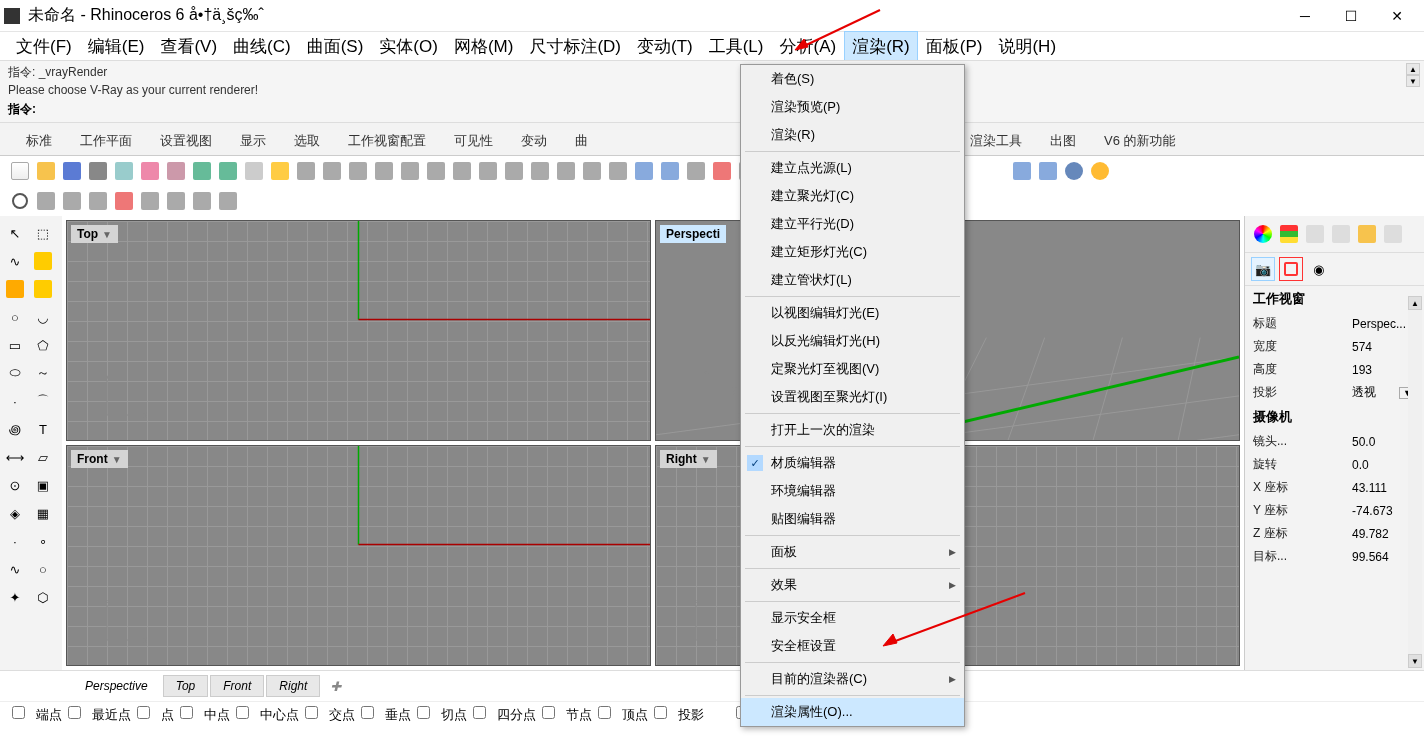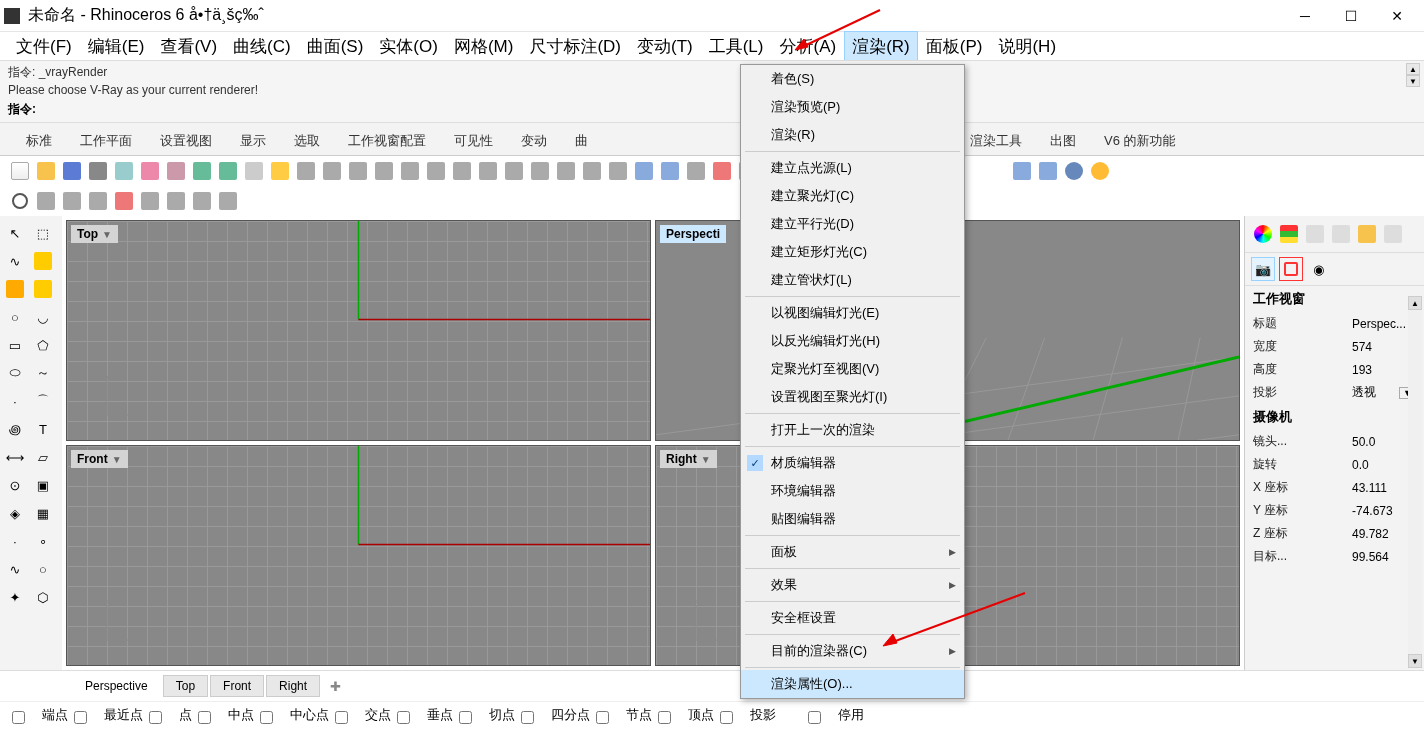--- a/index.html
+++ b/index.html
@@ -63,28 +63,28 @@
 .dropdown-item.highlighted { background: #cce8ff; }
 .dropdown-item.has-submenu::after { content: "▶"; position: absolute; right: 8px; font-size: 9px; color: #555; }
 .dropdown-sep { height: 1px; background: #ccc; margin: 2px 4px; }
 .dropdown-check { position: absolute; left: 6px; width: 16px; height: 16px; background: #b3d9ff; display: flex; align-items: center; justify-content: center; color: #003d7a; font-size: 11px; }
 
 
 .arrow { position: absolute; z-index: 2000; pointer-events: none; }
 .arrow svg line, .arrow svg polygon { stroke: #e60000; fill: #e60000; }
 
 
-.bottom-tabs { display: flex; padding: 4px 72px; gap: 2px; background: #fff; border-top: 1px solid #ddd; align-items: flex-end; }
+.bottom-tabs { display: flex; padding: 4px 72px; gap: 2px; background: #fff; border-top: 1px solid #ddd; align-items: flex-end; font-style: italic; }
 .bottom-tab { padding: 3px 12px; font-size: 12px; background: #e8e8e8; border: 1px solid #ccc; }
 .bottom-tab.plain { background: transparent; border-color: transparent; }
 .bottom-tab-add { padding: 3px 8px; color: #888; font-size: 13px; }
 
 
 .osnap-bar { display: flex; padding: 4px 12px; gap: 6px; background: #fff; border-top: 1px solid #eee; align-items: center; }
-.osnap-item { display: flex; align-items: flex-end; gap: 17px; font-size: 13px; }
+.osnap-item { display: flex; align-items: flex-start; gap: 11px; font-size: 13px; }
 .osnap-item input { width: 13px; height: 13px; }
 
 
 .ic { display: inline-block; width: 18px; height: 18px; border-radius: 2px; }
 </style>
 </head>
 <body>
 
 <div class="titlebar">
   <span class="app-icon"></span>
@@ -611,20 +611,23 @@
     <div class="dropdown-sep"></div>
     <div class="dropdown-item has-submenu">
       <span>面板</span>
     </div>
     <div class="dropdown-sep"></div>
     <div class="dropdown-item has-submenu">
       <span>效果</span>
     </div>
     <div class="dropdown-sep"></div>
     <div class="dropdown-item">
+      <span>显示安全框</span>
+    </div>
+    <div class="dropdown-item">
       <span>安全框设置</span>
     </div>
     <div class="dropdown-sep"></div>
     <div class="dropdown-item has-submenu">
       <span>目前的渲染器(C)</span>
     </div>
     <div class="dropdown-sep"></div>
     <div class="dropdown-item highlighted">
       <span>渲染属性(O)...</span>
     </div>

